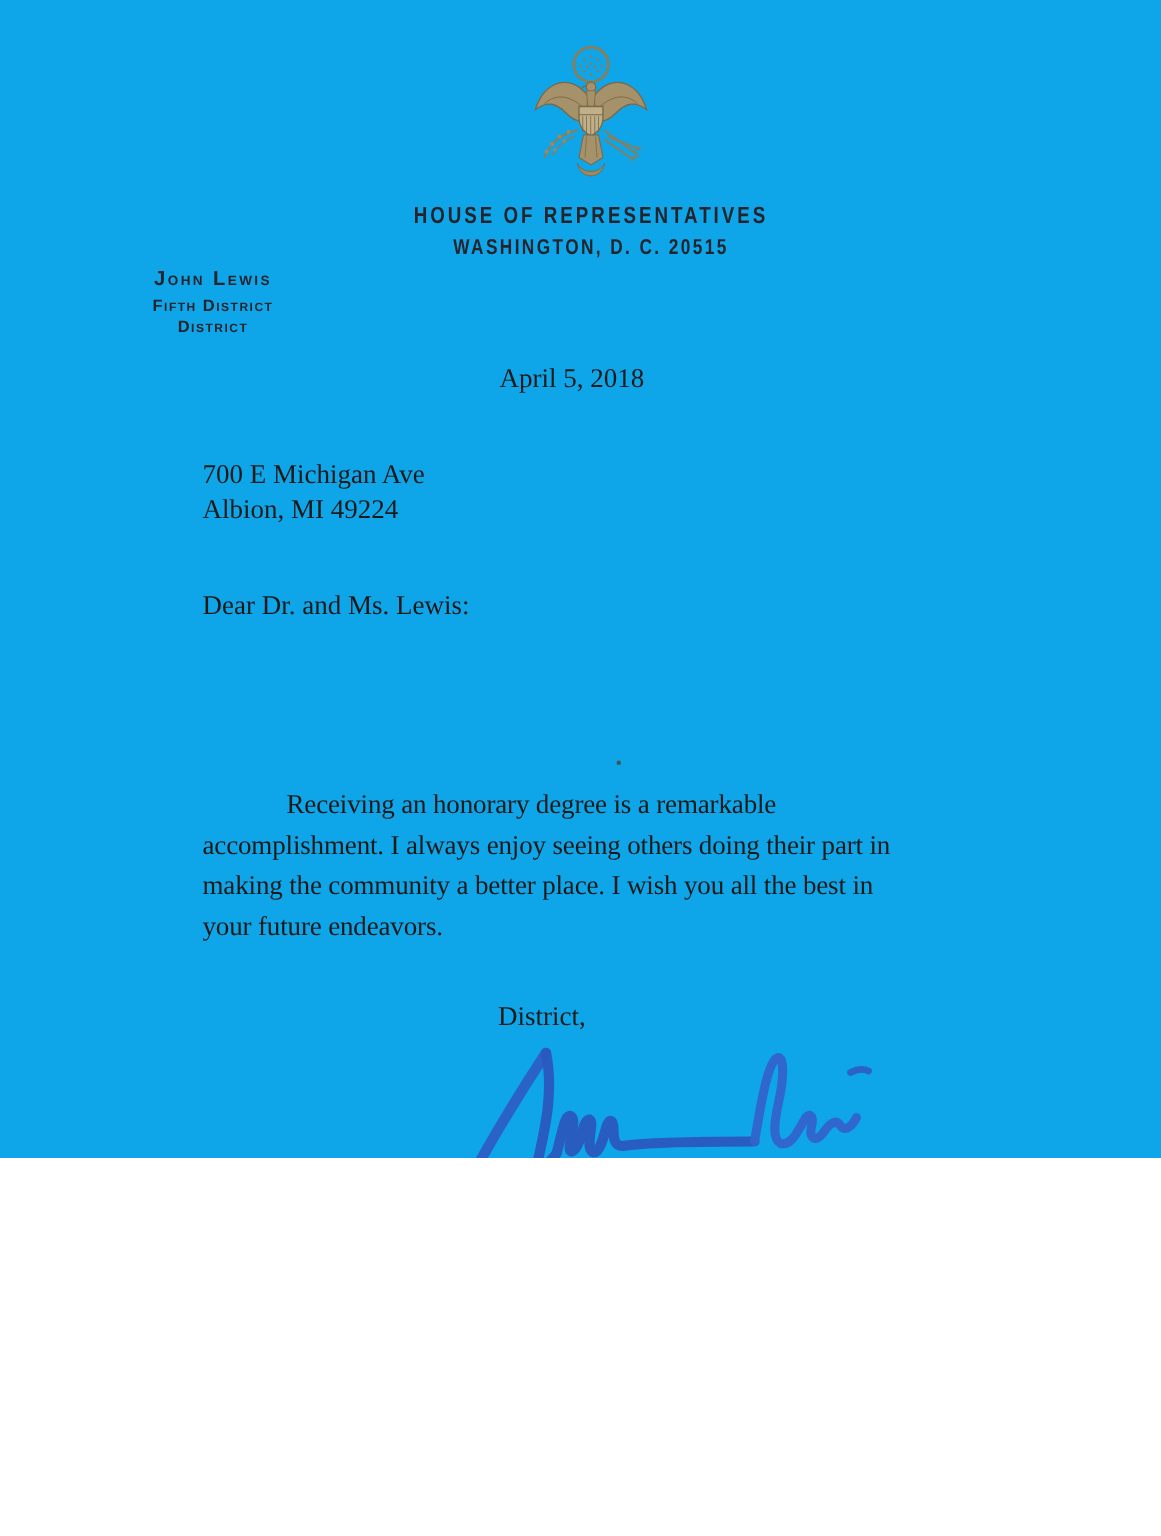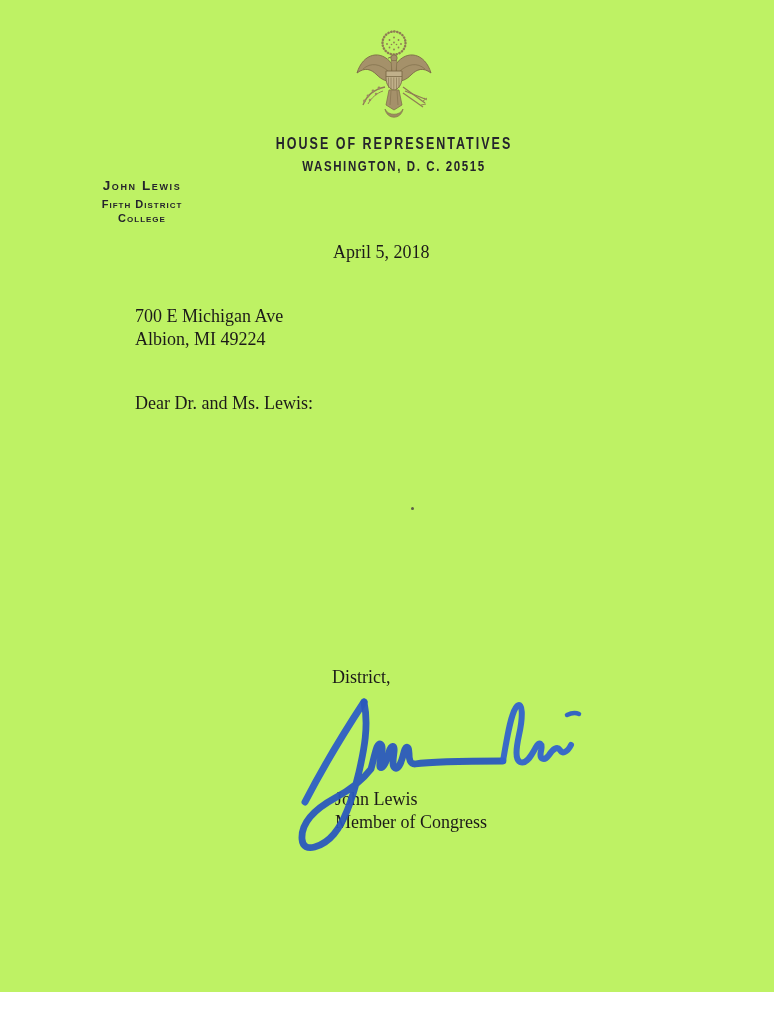--- a/index.html
+++ b/index.html
@@ -1,19 +1,19 @@
 <!DOCTYPE html>
 <html><head>
 <meta charset="utf-8">
 <style>
   html,body{margin:0;padding:0;background:#ffffff;}
   .page{
     position:relative;
-    width:774px;height:992px;
-    background:#bef264;
+    width:774px;height:772px;
+    background:#0ea5e9;
     overflow:hidden;
     font-family:"Liberation Serif", serif;
     color:#1c1a19;
   }
   
   .center-wrap{position:absolute;left:14px;right:0;text-align:center;}
   .seal-wrap{top:29px;}
   .seal-wrap svg{display:inline-block;}
   .org-line{
     font-family:"Liberation Sans", sans-serif;
@@ -131,35 +131,39 @@
   <div class="center-wrap abs org-line org1">
     <span class="stretch">HOUSE OF REPRESENTATIVES</span>
   </div>
   <div class="center-wrap abs org-line org2">
     <span class="stretch">WASHINGTON, D. C. 20515</span>
   </div>
 
   <aside class="member">
     <div class="m-name">John Lewis</div>
     <div class="m-district">Fifth District</div>
-    <div class="m-state">College</div>
+    <div class="m-state">District</div>
   </aside>
 
   <div class="abs date">April 5, 2018</div>
 
   <div class="abs recipient">
     <div>700 E Michigan Ave</div>
     <div>Albion, MI 49224</div>
   </div>
 
   <div class="abs salutation">Dear Dr. and Ms. Lewis:</div>
 
 
   <span class="abs ink-dot"></span>
 
+  <p class="abs para p2">Receiving an honorary degree is a remarkable
+accomplishment. I always enjoy seeing others doing their part in
+making the community a better place. I wish you all the best in
+your future endeavors.</p>
 
   <div class="abs closing">District,</div>
 
   <div class="abs sig-block">
     <div>John Lewis</div>
     <div>Member of Congress</div>
   </div>
 
   <svg class="abs signature" width="310" height="180" viewBox="0 0 310 180">
     <path d="M17,112 C32,83 55,44 76,12" stroke="#2d5ec6" stroke-width="7" opacity="0.95"></path>

